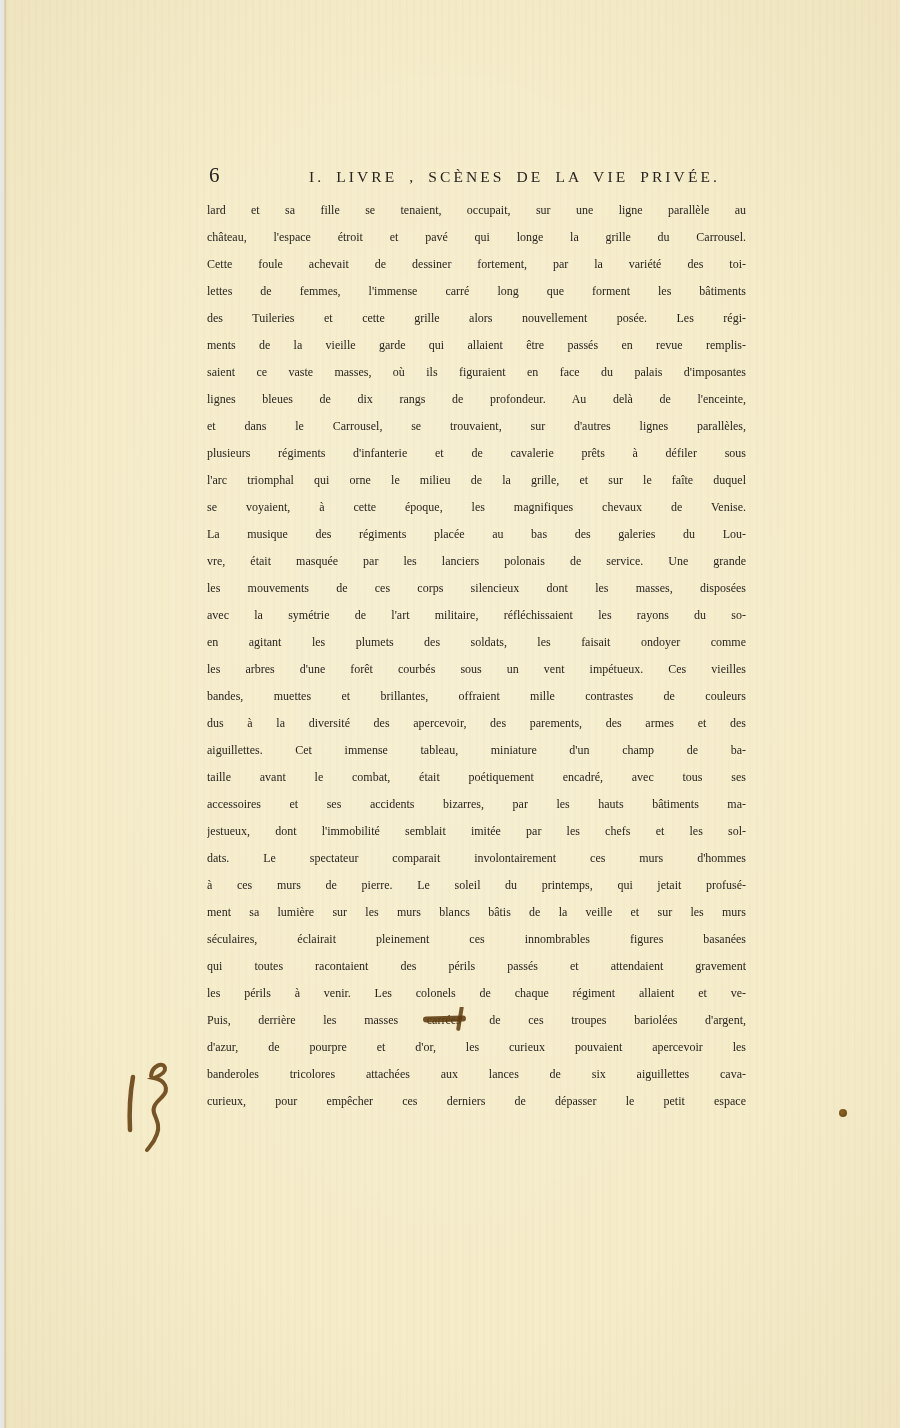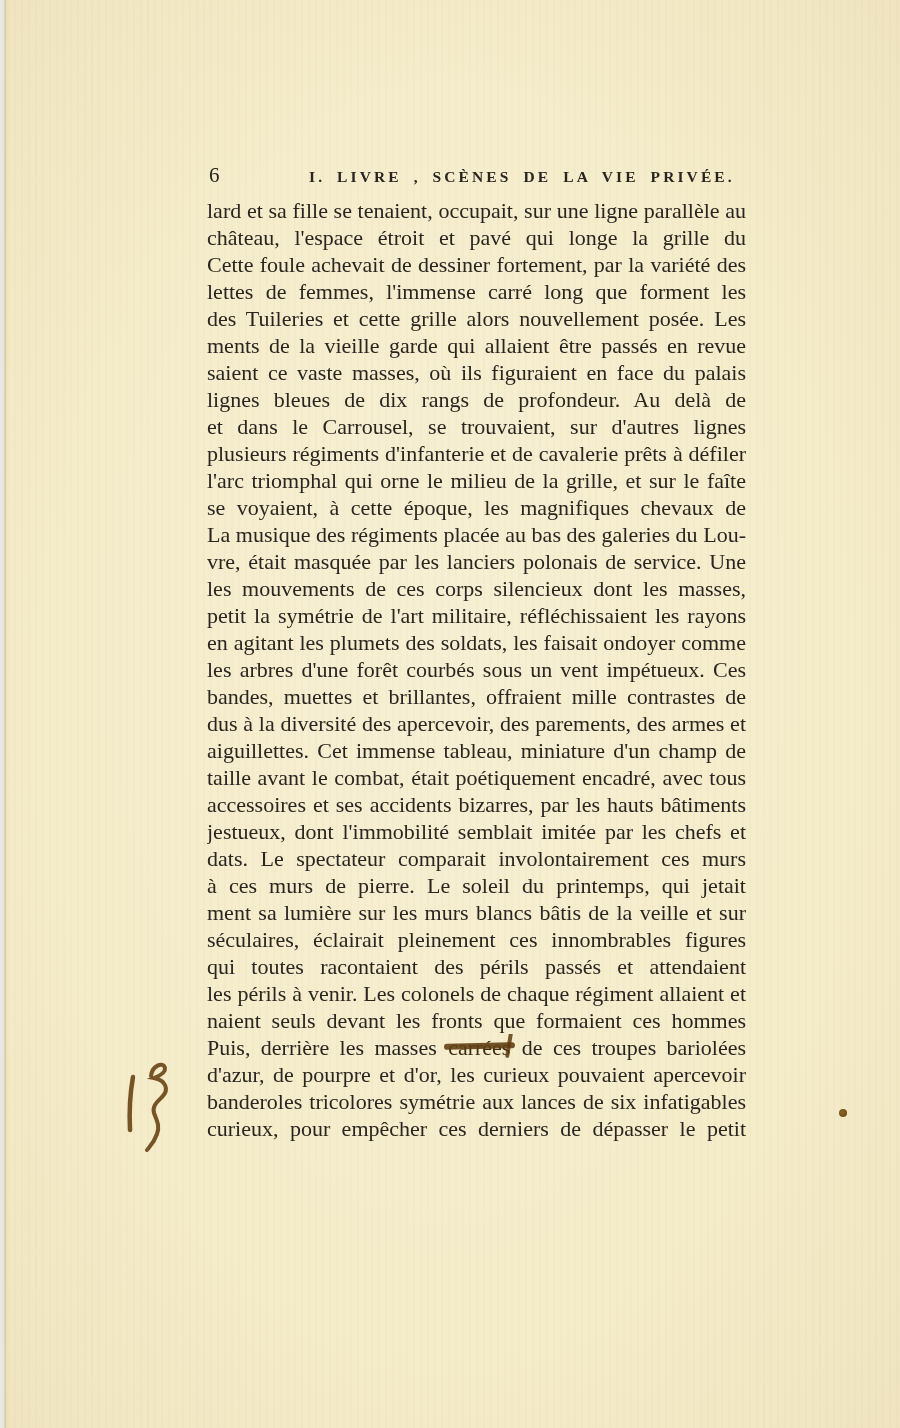--- a/index.html
+++ b/index.html
@@ -22,30 +22,30 @@
   .left-edge {
     position:absolute; left:0; top:0; width:7px; height:100%;
     background:linear-gradient(90deg,#e9e9e5 0px,#e6e5e0 4px,#cfc49e 5px,#e4d7ae 6px,rgba(245,236,202,0) 7px);
   }
   .page-number {
     position:absolute; left:209px; top:163px;
     font-size:21px; color:#2a2520;
   }
   .running-title {
     position:absolute; left:309px; top:168px;
-    font-size:15.5px; font-weight:700;
+    font-size:15.5px; font-weight:400;
     letter-spacing:3.1px; word-spacing:5px;
     color:#2a2520; white-space:nowrap;
   }
   .text-block {
     position:absolute; left:207px; top:197px; width:539px;
   }
   .line {
     height:27px; line-height:27px;
-    font-size:22px;
+    font-size:12px;
     text-align:justify;
     text-align-last:justify;
     -moz-text-align-last:justify;
     overflow:hidden;
     white-space:normal;
   }
   .struck {
     position:relative;
     display:inline-block;
     color:#3d2b12;
@@ -79,51 +79,50 @@
   <div class="left-edge"></div>
 
   <span class="page-number">6</span>
 
   <span class="running-title">I. LIVRE , SCÈNES DE LA VIE PRIVÉE.</span>
 
   <div class="text-block">
       <div class="line"><span>lard et sa fille se tenaient, occupait, sur une ligne parallèle au</span></div>
       <div class="line"><span>château, l'espace étroit et pavé qui longe la grille du Carrousel.</span></div>
       <div class="line"><span>Cette foule achevait de dessiner fortement, par la variété des toi-</span></div>
-      <div class="line"><span>lettes de femmes, l'immense carré long que forment les basanées</span></div>
+      <div class="line"><span>lettes de femmes, l'immense carré long que forment les bâtiments</span></div>
       <div class="line"><span>des Tuileries et cette grille alors nouvellement posée. Les régi-</span></div>
       <div class="line"><span>ments de la vieille garde qui allaient être passés en revue remplis-</span></div>
       <div class="line"><span>saient ce vaste masses, où ils figuraient en face du palais d'imposantes</span></div>
       <div class="line"><span>lignes bleues de dix rangs de profondeur. Au delà de l'enceinte,</span></div>
       <div class="line"><span>et dans le Carrousel, se trouvaient, sur d'autres lignes parallèles,</span></div>
       <div class="line"><span>plusieurs régiments d'infanterie et de cavalerie prêts à défiler sous</span></div>
       <div class="line"><span>l'arc triomphal qui orne le milieu de la grille, et sur le faîte duquel</span></div>
       <div class="line"><span>se voyaient, à cette époque, les magnifiques chevaux de Venise.</span></div>
       <div class="line"><span>La musique des régiments placée au bas des galeries du Lou-</span></div>
       <div class="line"><span>vre, était masquée par les lanciers polonais de service. Une grande</span></div>
       <div class="line"><span>les mouvements de ces corps silencieux dont les masses, disposées</span></div>
-      <div class="line"><span>petit la symétrie de l'art militaire, réfléchissaient les rayons du so-</span></div>
+      <div class="line"><span>avec la symétrie de l'art militaire, réfléchissaient les rayons du so-</span></div>
       <div class="line"><span>en agitant les plumets des soldats, les faisait ondoyer comme</span></div>
       <div class="line"><span>les arbres d'une forêt courbés sous un vent impétueux. Ces vieilles</span></div>
       <div class="line"><span>bandes, muettes et brillantes, offraient mille contrastes de couleurs</span></div>
       <div class="line"><span>dus à la diversité des apercevoir, des parements, des armes et des</span></div>
       <div class="line"><span>aiguillettes. Cet immense tableau, miniature d'un champ de ba-</span></div>
       <div class="line"><span>taille avant le combat, était poétiquement encadré, avec tous ses</span></div>
       <div class="line"><span>accessoires et ses accidents bizarres, par les hauts bâtiments ma-</span></div>
       <div class="line"><span>jestueux, dont l'immobilité semblait imitée par les chefs et les sol-</span></div>
       <div class="line"><span>dats. Le spectateur comparait involontairement ces murs d'hommes</span></div>
       <div class="line"><span>à ces murs de pierre. Le soleil du printemps, qui jetait profusé-</span></div>
       <div class="line"><span>ment sa lumière sur les murs blancs bâtis de la veille et sur les murs</span></div>
       <div class="line"><span>séculaires, éclairait pleinement ces innombrables figures basanées</span></div>
       <div class="line"><span>qui toutes racontaient des périls passés et attendaient gravement</span></div>
       <div class="line"><span>les périls à venir. Les colonels de chaque régiment allaient et ve-</span></div>
-      <div class="line"><span>naient seuls devant les fronts que formaient ces hommes héroïques.</span></div>
       <div class="line"><span>Puis, derrière les masses </span><span class="struck">carrées</span><span> de ces troupes bariolées d'argent,</span></div>
       <div class="line"><span>d'azur, de pourpre et d'or, les curieux pouvaient apercevoir les</span></div>
-      <div class="line"><span>banderoles tricolores symétrie aux lances de six infatigables cava-</span></div>
+      <div class="line"><span>banderoles tricolores attachées aux lances de six aiguillettes cava-</span></div>
       <div class="line"><span>curieux, pour empêcher ces derniers de dépasser le petit espace</span></div>
     </div>
 
   <svg class="margin-mark" viewBox="0 0 62 98">
     <path d="M15,17 C13,28 11,50 12,70" fill="none" stroke="#6b4718" stroke-width="4.5" stroke-linecap="round" opacity="0.92"></path>
     <path d="M33,16 C34,6 45,1 47,8 C48,13 41,16 36,18 C47,20 52,29 44,37 C39,42 34,46 36,53 C39,61 42,66 39,74 C36,83 31,87 29,90" fill="none" stroke="#6b4718" stroke-width="4" stroke-linecap="round" opacity="0.92"></path>
   </svg>
 
   <div class="ink-spot"></div>
 

